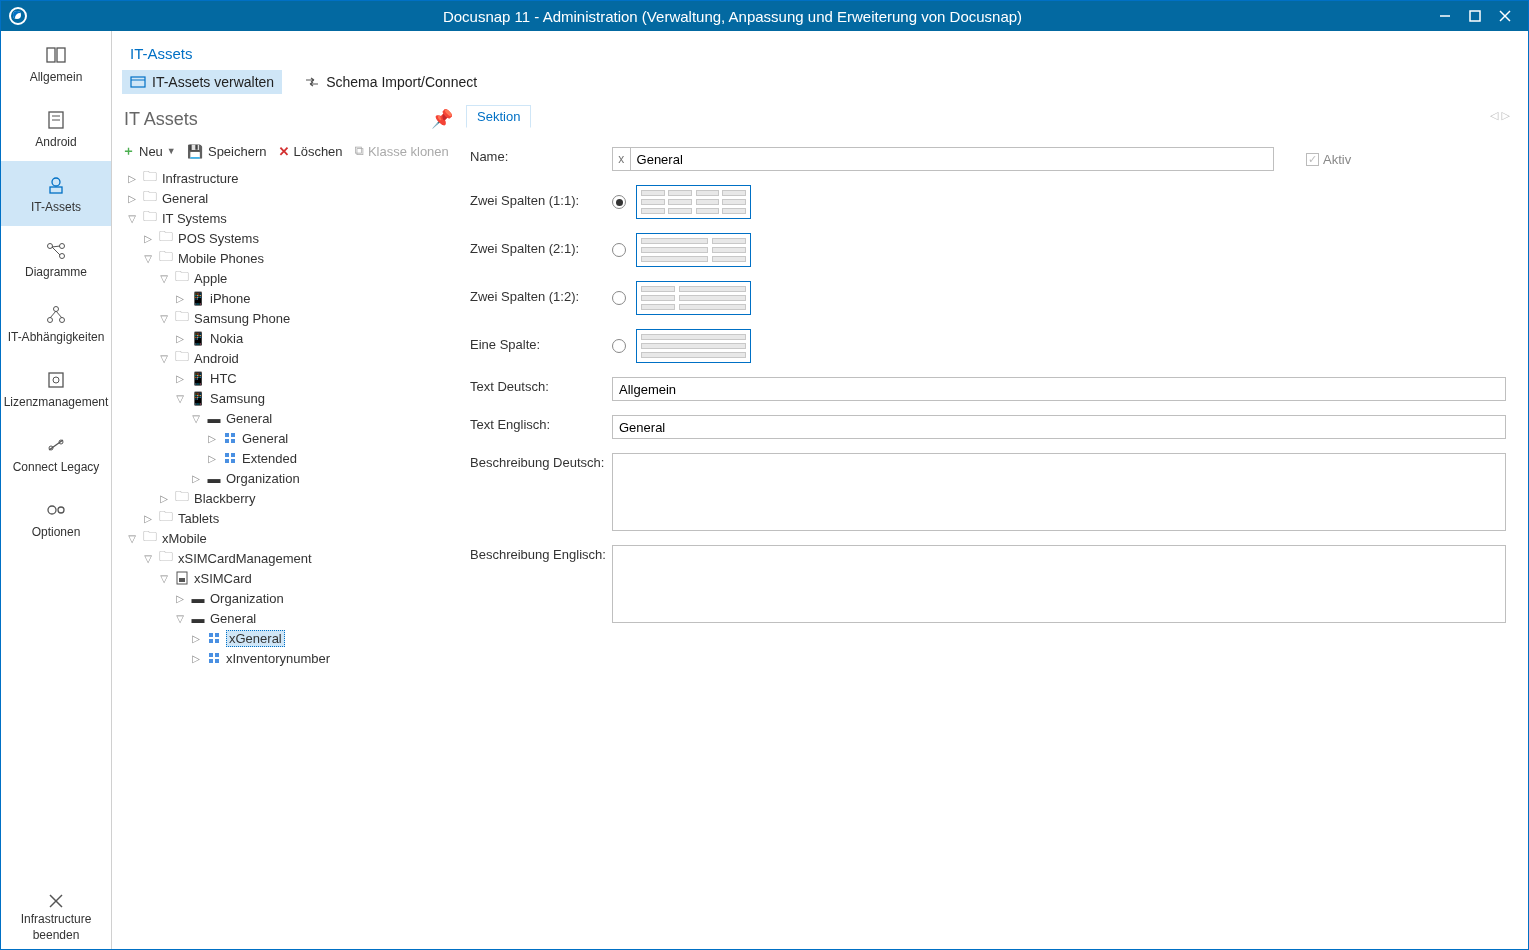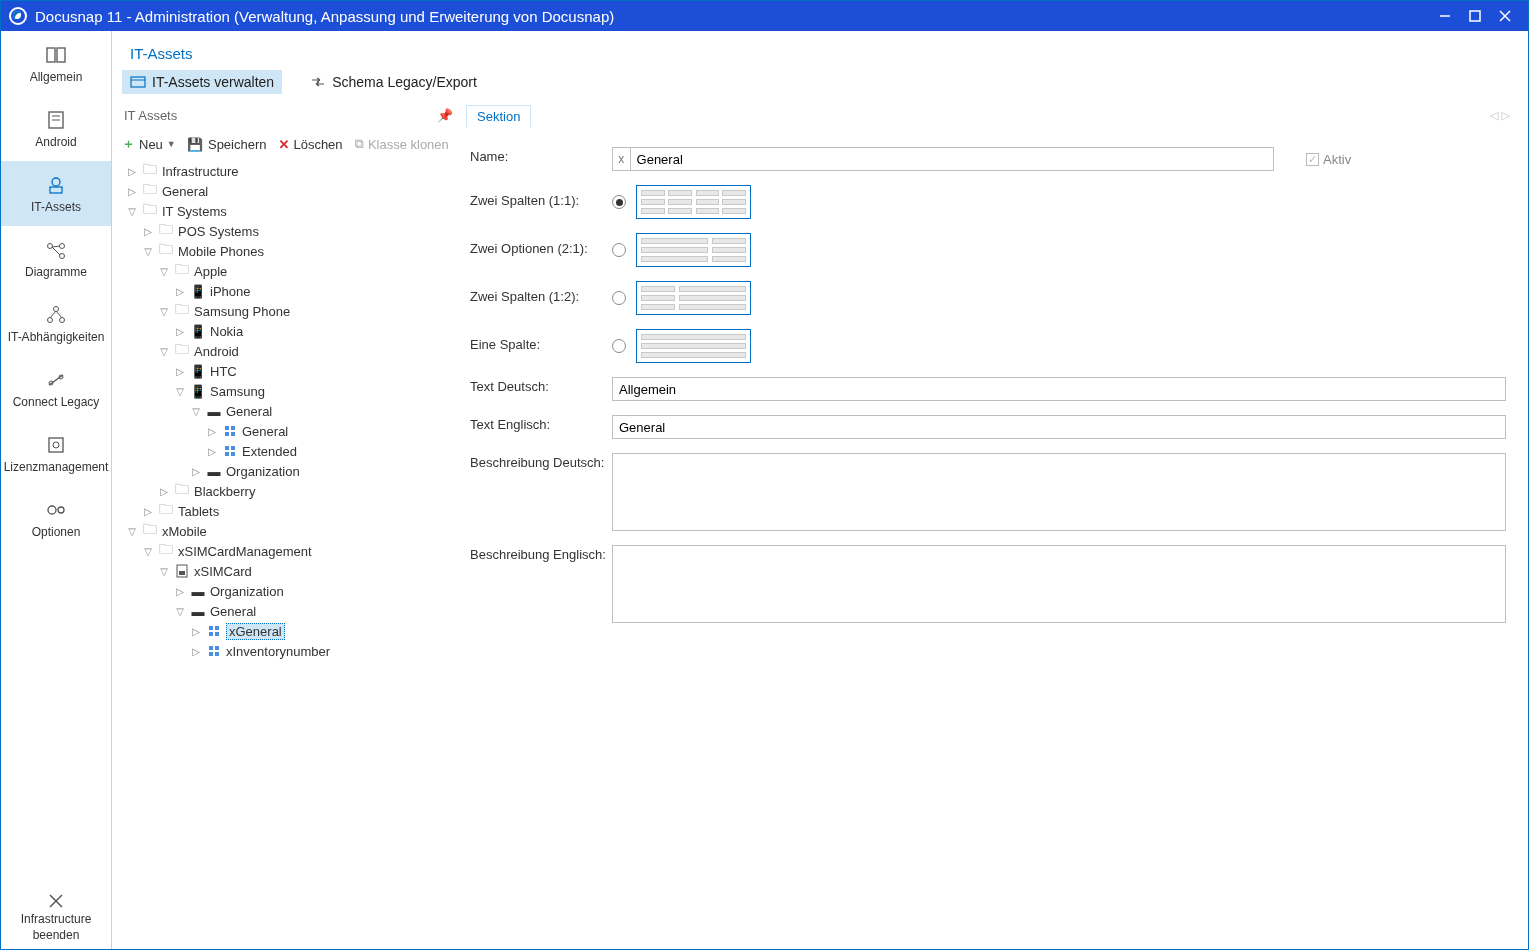--- a/index.html
+++ b/index.html
@@ -1,41 +1,41 @@
 <!DOCTYPE html>
 <html><head>
 <meta charset="utf-8">
 <style>
 * { box-sizing: border-box; margin: 0; padding: 0; font-family: "Segoe UI", Tahoma, sans-serif; }
 html, body { width: 1529px; height: 950px; overflow: hidden; background: #fff; }
 .window { width: 100%; height: 100%; border: 1px solid #0070c5; display: flex; flex-direction: column; }
-.titlebar { background: #1d4ed8; color: #fff; height: 30px; display: flex; align-items: center; padding: 0 8px; }
+.titlebar { background: #0369a1; color: #fff; height: 30px; display: flex; align-items: center; padding: 0 8px; text-align: center; }
 .titlebar .logo { width: 18px; height: 18px; border: 2px solid #fff; border-radius: 50%; display: flex; align-items: center; justify-content: center; margin-right: 8px; }
 .titlebar .logo::before { content: ""; width: 8px; height: 8px; background: #fff; border-radius: 50%; transform: translate(-1px,-1px); box-shadow: 3px 3px 0 -1px #0070c5 inset; }
 .titlebar .title { font-size: 15px; flex: 1; }
 .titlebar .winbtn { width: 30px; height: 28px; display: flex; align-items: center; justify-content: center; color: #fff; }
 .titlebar .winbtn svg { stroke: #fff; }
 .body { flex: 1; display: flex; min-height: 0; }
 .sidebar { width: 111px; background: #fff; border-right: 1px solid #d0d0d0; display: flex; flex-direction: column; }
 .sidebar .navitems { flex: 1; }
 .navitem { height: 65px; display: flex; flex-direction: column; align-items: center; justify-content: center; font-size: 12px; color: #333; gap: 4px; cursor: pointer; }
 .navitem.active { background: #cfe6f7; }
 .navitem svg { stroke: #555; fill: none; }
 .navitem.active svg { stroke: #0070c5; }
 .exit { height: 65px; display: flex; flex-direction: column; align-items: center; justify-content: center; font-size: 12px; color: #333; gap: 2px; border-top: 0px solid #eee; cursor: pointer; }
 .main { flex: 1; display: flex; flex-direction: column; min-width: 0; }
 .header { padding: 14px 18px 8px 18px; color: #0070c5; font-size: 15px; }
-.tabs { display: flex; gap: 20px; padding: 0 10px 10px 10px; }
+.tabs { display: flex; gap: 14px; padding: 0 10px 10px 10px; }
 .tab { display: flex; align-items: center; gap: 6px; padding: 4px 8px; font-size: 14px; color: #222; cursor: pointer; }
 .tab.active { background: #cfe6f7; }
 .tab svg { stroke: #555; fill: none; }
 .tab.active svg { stroke: #0070c5; }
 .content { flex: 1; display: flex; min-height: 0; }
 .treepane { width: 350px; display: flex; flex-direction: column; border-right: 0px; }
-.treehead { display: flex; align-items: center; justify-content: space-between; padding: 4px 8px 6px 12px; color: #666; font-size: 13px; text-align: right; }
+.treehead { display: flex; align-items: center; justify-content: space-between; padding: 4px 8px 6px 12px; color: #666; font-size: 18px; text-align: right; }
 .treetoolbar { display: flex; align-items: center; gap: 12px; padding: 6px 10px; font-size: 13px; color: #333; }
 .tbtn { display: flex; align-items: center; gap: 4px; cursor: pointer; }
 .tbtn.disabled { color: #aaa; }
 .tree { flex: 1; overflow: auto; padding: 2px 8px 8px 4px; font-size: 13px; color: #333; }
 .node { display: flex; align-items: center; height: 20px; gap: 4px; white-space: nowrap; }
 .node .arrow { width: 12px; color: #888; font-size: 10px; text-align: center; user-select: none; }
 .node .ic { width: 16px; height: 16px; display: flex; align-items: center; justify-content: center; }
 .node .lbl.selected { background: #cfe6f7; border: 1px dotted #0070c5; padding: 0 2px; }
 .folder-ic::before { content: "🗀"; color: #888; font-size: 14px; }
 .formpane { flex: 1; display: flex; flex-direction: column; padding: 0 14px 14px 0; }
@@ -126,32 +126,32 @@
               <circle cx="13" cy="5" r="2.5"></circle>
               <circle cx="7" cy="16" r="2.5"></circle>
               <circle cx="19" cy="16" r="2.5"></circle>
               <line x1="13" y1="7" x2="7" y2="14"></line>
               <line x1="13" y1="7" x2="19" y2="14"></line>
             </svg>
           <span>IT-Abhängigkeiten</span>
         </div>
         <div class="navitem">
           <svg width="26" height="22">
+              <rect x="6" y="4" width="14" height="14" stroke-width="1.3"></rect>
+              <circle cx="13" cy="11" r="3"></circle>
+            </svg>
+          <span>Lizenzmanagement</span>
+        </div>
+        <div class="navitem">
+          <svg width="26" height="22">
               <line x1="6" y1="16" x2="20" y2="6" stroke-width="1.3"></line>
               <circle cx="8" cy="14" r="2"></circle>
               <circle cx="18" cy="8" r="2"></circle>
             </svg>
           <span>Connect Legacy</span>
-        </div>
-        <div class="navitem">
-          <svg width="26" height="22">
-              <rect x="6" y="4" width="14" height="14" stroke-width="1.3"></rect>
-              <circle cx="13" cy="11" r="3"></circle>
-            </svg>
-          <span>Lizenzmanagement</span>
         </div>
         <div class="navitem">
           <svg width="26" height="22">
               <circle cx="9" cy="11" r="4" stroke-width="1.3"></circle>
               <circle cx="18" cy="11" r="3" stroke-width="1.3"></circle>
             </svg>
           <span>Optionen</span>
         </div>
       </div>
       <div class="exit">
@@ -172,21 +172,21 @@
               <rect x="1" y="2" width="14" height="10" stroke-width="1.2"></rect>
               <line x1="1" y1="5" x2="15" y2="5"></line>
             </svg>
           <span>IT-Assets verwalten</span>
         </div>
         <div class="tab">
           <svg width="16" height="14">
               <path d="M2 5 L10 5 M10 5 L7 3 M10 5 L7 7" stroke-width="1.2"></path>
               <path d="M14 9 L6 9 M6 9 L9 7 M6 9 L9 11" stroke-width="1.2"></path>
             </svg>
-          <span>Schema Legacy/Export</span>
+          <span>Schema Import/Connect</span>
         </div>
       </div>
 
       <div class="content">
         <div class="treepane">
           <div class="treehead">
             <span>IT Assets</span>
             <span class="pin">📌</span>
           </div>
           <div class="treetoolbar">
@@ -422,21 +422,21 @@
                       <div class="row">
                         <div class="c" style="flex:1"></div>
                         <div class="c" style="flex:1"></div>
                       </div>
                     </div>
                 </div>
               </div>
             </div>
 
             <div class="frow">
-              <div class="flabel" style="padding-top:8px">Zwei Optionen (2:1):</div>
+              <div class="flabel" style="padding-top:8px">Zwei Spalten (2:1):</div>
               <div class="fctrl">
                 <span class="radio"></span>
                 <div class="layoutprev">
                   <div class="col" style="flex:2">
                       <div class="row">
                         <div class="c" style="flex:1"></div>
                       </div>
                       <div class="row">
                         <div class="c" style="flex:1"></div>
                       </div>

